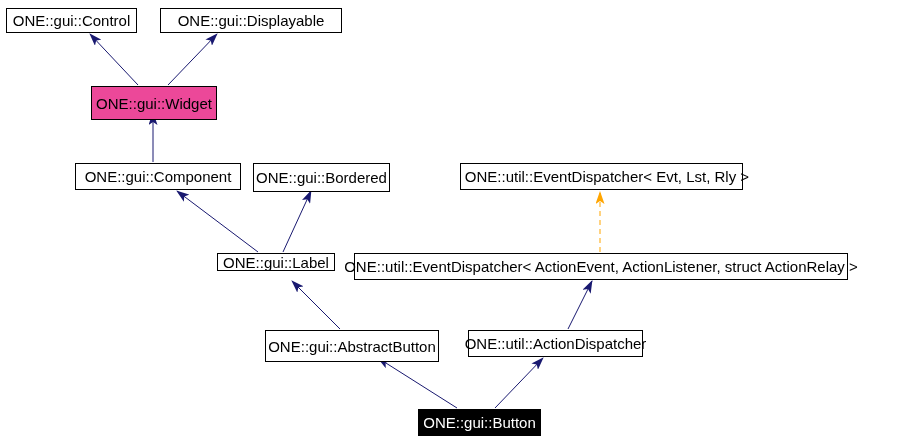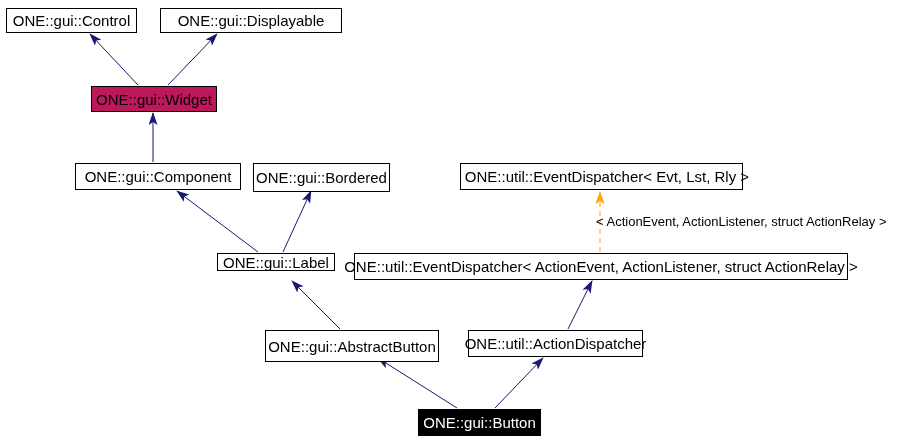--- a/index.html
+++ b/index.html
@@ -69,24 +69,23 @@
         <line x1="258" y1="252" x2="177" y2="191" stroke="#191970" stroke-width="1" marker-end="url(#arrow-inheritance)"></line>
         <line x1="283" y1="252" x2="311" y2="191" stroke="#191970" stroke-width="1" marker-end="url(#arrow-inheritance)"></line>
         <line x1="600" y1="252" x2="600" y2="192" stroke="#ffa500" stroke-width="1" stroke-dasharray="5,4" marker-end="url(#arrow-template)"></line>
         <line x1="340" y1="329" x2="292" y2="281" stroke="#191970" stroke-width="1" marker-end="url(#arrow-inheritance)"></line>
         <line x1="568" y1="329" x2="592" y2="281" stroke="#191970" stroke-width="1" marker-end="url(#arrow-inheritance)"></line>
         <line x1="457" y1="408" x2="378" y2="358" stroke="#191970" stroke-width="1" marker-end="url(#arrow-inheritance)"></line>
         <line x1="495" y1="408" x2="543" y2="358" stroke="#191970" stroke-width="1" marker-end="url(#arrow-inheritance)"></line>
       </g>
   </svg>
 
-  <div class="edge-label" style="left: 596px; top: 214px;">&lt; ActionEvent, ActionListener, struct ActionRelay &gt;</div>
 <div class="node" style="left: 6px; top: 8px; width: 131px; height: 25px; border-color: rgb(0, 0, 0); background: rgb(255, 255, 255); color: rgb(0, 0, 0);">ONE::gui::Control</div>
     <div class="node" style="left: 160px; top: 8px; width: 182px; height: 25px; border-color: rgb(0, 0, 0); background: rgb(255, 255, 255); color: rgb(0, 0, 0);">ONE::gui::Displayable</div>
-    <div class="node" style="left: 91px; top: 86px; width: 126px; height: 26px; border-color: rgb(0, 0, 0); background: #be185d; color: rgb(0, 0, 0);">ONE::gui::Widget</div>
+    <div class="node" style="left: 91px; top: 86px; width: 126px; height: 34px; border-color: rgb(0, 0, 0); background: #ec4899; color: rgb(0, 0, 0);">ONE::gui::Widget</div>
     <div class="node" style="left: 75px; top: 163px; width: 166px; height: 27px; border-color: rgb(0, 0, 0); background: rgb(255, 255, 255); color: rgb(0, 0, 0);">ONE::gui::Component</div>
     <div class="node" style="left: 253px; top: 163px; width: 137px; height: 29px; border-color: rgb(0, 0, 0); background: rgb(255, 255, 255); color: rgb(0, 0, 0);">ONE::gui::Bordered</div>
     <div class="node" style="left: 460px; top: 163px; width: 283px; height: 27px; border-color: rgb(0, 0, 0); background: rgb(255, 255, 255); color: rgb(0, 0, 0); padding-left: 11px;">ONE::util::EventDispatcher&lt; Evt, Lst, Rly &gt;</div>
     <div class="node" style="left: 217px; top: 253px; width: 118px; height: 18px; border-color: rgb(0, 0, 0); background: rgb(255, 255, 255); color: rgb(0, 0, 0);">ONE::gui::Label</div>
     <div class="node" style="left: 354px; top: 253px; width: 494px; height: 27px; border-color: rgb(0, 0, 0); background: rgb(255, 255, 255); color: rgb(0, 0, 0);">ONE::util::EventDispatcher&lt; ActionEvent, ActionListener, struct ActionRelay &gt;</div>
     <div class="node" style="left: 265px; top: 330px; width: 174px; height: 32px; border-color: rgb(0, 0, 0); background: rgb(255, 255, 255); color: rgb(0, 0, 0);">ONE::gui::AbstractButton</div>
     <div class="node" style="left: 468px; top: 330px; width: 175px; height: 27px; border-color: rgb(0, 0, 0); background: rgb(255, 255, 255); color: rgb(0, 0, 0);">ONE::util::ActionDispatcher</div>
     <div class="node selected" style="left: 418px; top: 409px; width: 123px; height: 27px; border-color: rgb(0, 0, 0); background: rgb(0, 0, 0); color: rgb(255, 255, 255);">ONE::gui::Button</div>
   </div>
 

